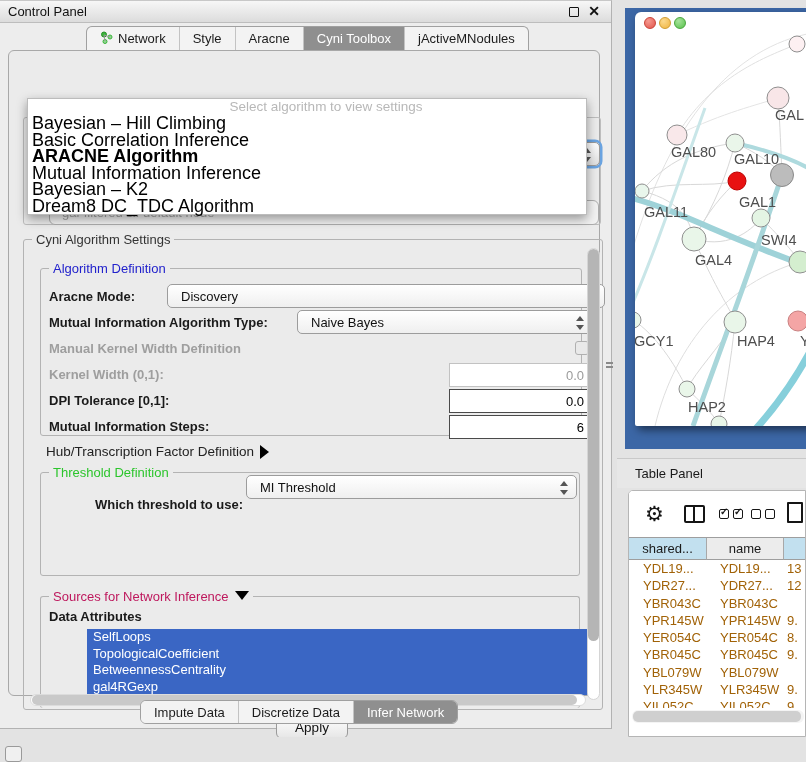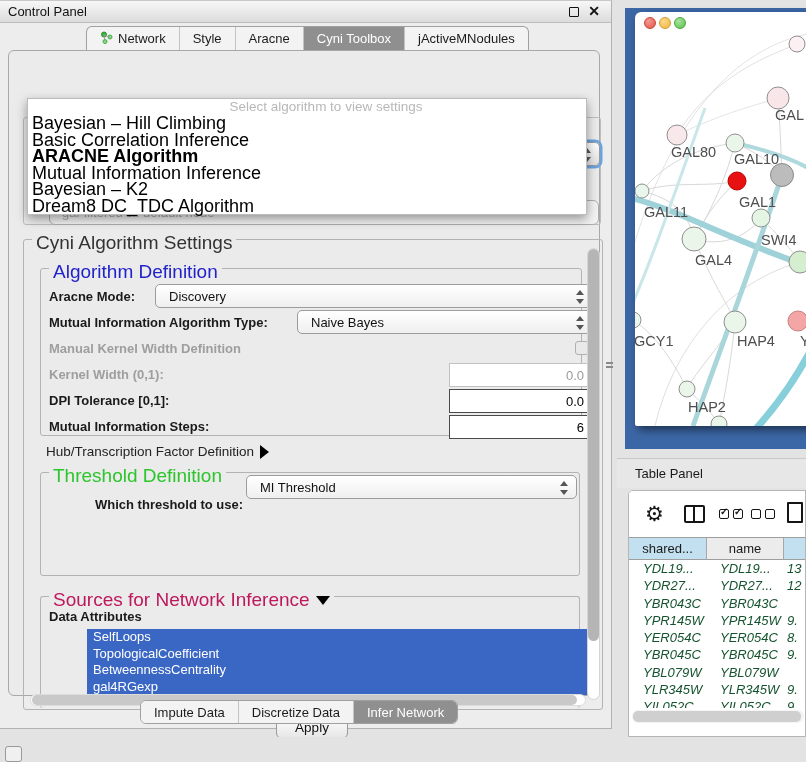--- a/index.html
+++ b/index.html
@@ -37,21 +37,21 @@
 
   
   #algo-popup { left:18px; top:47px; width:560px; height:117px; background:#fff; z-index:20;
     border:1px solid #bcbcbc; box-shadow:0 4px 10px rgba(0,0,0,.38); }
   #popup-header { text-align:center; color:#b8b8b8; font-size:13.5px; height:16px; line-height:16px;padding-left:38px; }
   .popup-item { font-size:18px; height:16.5px; line-height:16.5px; padding-left:4px; color:#000; white-space:nowrap; }
   .popup-item.bold { font-weight:bold; }
 
   
   .groupbox { border:1px solid #b3b3b3; border-radius:3px; }
-  .legend { position:absolute; top:-8px; left:8px; background:#ebebeb; padding:0 4px; font-size:19px; color:#333; white-space:nowrap; }
+  .legend { position:absolute; top:-8px; left:8px; background:#ebebeb; padding:0 4px; font-size:13px; color:#333; white-space:nowrap; }
   .legend.blue { color:#2222cc; }
   .legend.green { color:#2cc52c; }
 
   #settings-box { left:14px; top:188px; width:580px; height:471px; }
   #algo-def-box { left:16px; top:28px; width:542px; height:168px; }
   #threshold-box { left:16px; top:232px; width:540px; height:104px; }
   #mi-thr-box { left:8px; top:59px; width:524px; height:43px; }
   #sources-box { left:16px; top:356px; width:540px; height:112px; border-bottom:none; }
 
   .lbl { position:absolute; font-size:13px; font-weight:bold; color:#1a1a1a; white-space:nowrap; }
@@ -123,21 +123,21 @@
   #cb-checked { left:90px; } #cb-unchecked { left:122px; }
   #file-icon { left:158px; top:11px; width:16px; height:21px; border:2.4px solid #151515; border-radius:1px; background:#fff; }
 
   #table-header { left:0; top:46px; width:190px; height:23px; display:grid; grid-template-columns:78px 77px 35px;
     border-top:1px solid #9e9e9e; }
   .th { border-right:1px solid #a8a8a8; border-bottom:1px solid #9e9e9e; background:#ececec;
     font-size:13px; color:#1a1a1a; text-align:center; line-height:22px; overflow:hidden; white-space:nowrap; }
   .th.sel { background:#c2e0ef; }
   #table-rows { left:0; top:69px; width:190px; height:148px; overflow:hidden; }
   .tr { display:grid; grid-template-columns:78px 77px 35px; height:17.3px; }
-  .td { font-size:13px; color:#14532d; white-space:nowrap; overflow:hidden; line-height:17px;font-style:italic; }
+  .td { font-size:13px; color:#a16207; white-space:nowrap; overflow:hidden; line-height:17px; }
   .td.c1 { padding-left:14px; } .td.c2 { padding-left:13px; } .td.c3 { padding-left:3px; }
   #table-hscroll { left:3px; top:219px; width:172px; height:13px; background:#f4f4f4; border-radius:6px; }
   #table-hthumb { left:1px; top:1px; width:168px; height:11px; background:#cfcfcf; border-radius:5px; }
 
   #resize-mark { left:606px; top:362px; width:7px; height:10px; }
   #resize-mark div { width:7px; height:2px; background:#8a8a8a; margin-bottom:2px; }
 
   #corner-btn { left:5px; top:746px; width:17px; height:16px; background:#f0f0f0; border:1px solid #9a9a9a; border-radius:3px; }
   #bottom-strip { left:0; top:737px; width:806px; height:25px; background:#e3e3e3; }
 </style>
@@ -196,21 +196,21 @@
         </div>
     </div>
 
     <div id="settings-box" class="abs groupbox">
       <div class="legend">Cyni Algorithm Settings</div>
 
       <div id="algo-def-box" class="abs groupbox">
         <div class="legend blue">Algorithm Definition</div>
 
         <div class="lbl" style="left:8px; top:20px;">Aracne Mode:</div>
-        <div class="combo" style="left:114px; top:15px; width:438px;padding-left:36px;">
+        <div class="combo" style="left:126px; top:15px; width:438px;padding-left:36px;">
           <span class="val">Discovery</span>
           <span class="spin"></span>
         </div>
 
         <div class="lbl" style="left:8px; top:46px;">Mutual Information Algorithm Type:</div>
         <div class="combo" style="left:256px; top:41px; width:296px;">
           <span class="val">Naive Bayes</span>
           <span class="spin"></span>
         </div>
 

